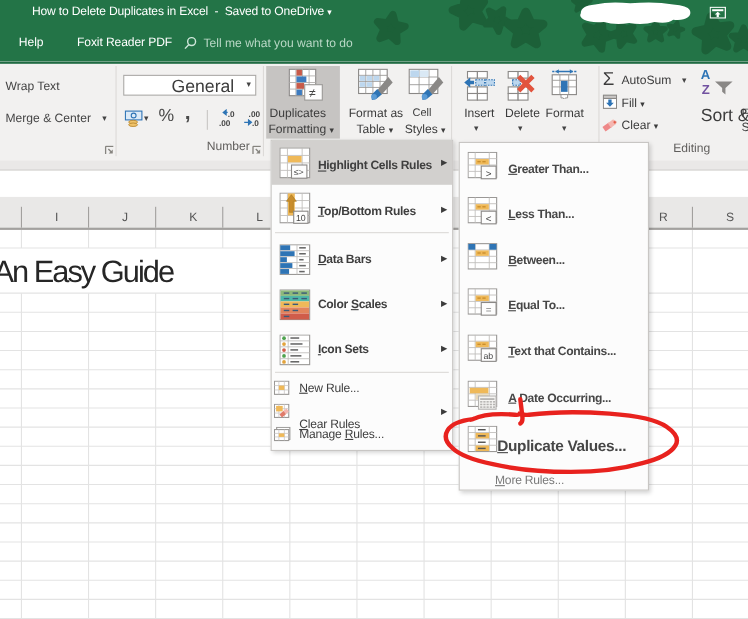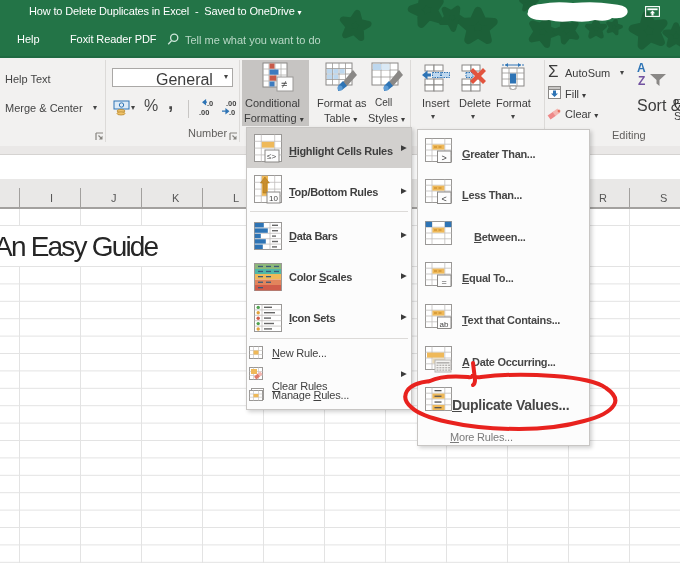--- a/index.html
+++ b/index.html
@@ -42,21 +42,21 @@
 <line x1="5.5" y1="8.7" x2="2.2" y2="12.2" stroke="#cfe7da" stroke-width="1.3"></line>
 </svg>
 <div class="t" style="left:185px;top:33.5px;font-size:11px;color:#b9d8c6;">Tell me what you want to do</div>
 <div class="abs" style="left:0;top:56px;width:680px;height:99px;background:#f2f1f0;border-top:2px solid #1f6a42;"></div>
 <div class="abs" style="left:105px;top:60px;width:1px;height:82px;background:#dcdad8;"></div>
 <div class="abs" style="left:239px;top:60px;width:1px;height:82px;background:#dcdad8;"></div>
 <div class="abs" style="left:410px;top:60px;width:1px;height:82px;background:#dcdad8;"></div>
 <div class="abs" style="left:544px;top:60px;width:1px;height:82px;background:#dcdad8;"></div>
 <div class="abs" style="left:0;top:146px;width:680px;height:9px;background:#eae8e7;"></div>
 <div class="abs" style="left:0;top:154px;width:680px;height:1px;background:#d5d3d1;"></div>
-<div class="t" style="left:5px;top:73px;font-size:11px;color:#444;">Help Text</div>
+<div class="t" style="left:5px;top:73px;font-size:11px;color:#444;">Wrap Text</div>
 <div class="t" style="left:5px;top:102px;font-size:11px;color:#444;">Merge &amp; Center</div>
 <div class="t" style="left:93px;top:103px;font-size:8px;color:#444;">▾</div>
 <svg class="abs" style="left:95px;top:132px;" width="9" height="9" viewBox="0 0 9 9">
 <path d="M1 1 v7 M1 1 h7" fill="none" stroke="#86847f" stroke-width="1.2"></path>
 <path d="M3.5 3.5 l3.2 3.2" stroke="#86847f" stroke-width="1.2"></path>
 <path d="M7.5 3.8 v3.7 h-3.7 z" fill="#86847f"></path>
 </svg>
 <div class="abs" style="left:112px;top:68px;width:121px;height:19px;background:#fff;border:1px solid #aaa8a6;"></div>
 <div class="t" style="left:118px;top:71px;font-size:16px;color:#3c3c3c;margin-left:38px;">General</div>
 <div class="t" style="left:224px;top:72px;font-size:8px;color:#444;">▾</div>
@@ -97,21 +97,21 @@
       <line x1="13" y1="1" x2="13" y2="25"></line>
       <line x1="19" y1="1" x2="19" y2="25"></line>
 </g>
 <rect x="7.5" y="1.5" width="5" height="5.2" fill="#c75a49"></rect>
 <rect x="7.5" y="7.5" width="9" height="5.2" fill="#3d7bbf"></rect>
 <rect x="7.5" y="13.5" width="7" height="5.2" fill="#c75a49"></rect>
 <rect x="7.5" y="19.5" width="5" height="5" fill="#3d7bbf"></rect>
 <rect x="15" y="15" width="16" height="14" fill="#fdfdfd" stroke="#9a9896" stroke-width="1"></rect>
 <text x="19" y="26" font-size="11" fill="#444" font-family="Liberation Sans">≠</text>
 </svg>
-<div class="t" style="left:245px;top:97px;font-size:11px;color:#3c3c3c;">Conditional</div>
+<div class="t" style="left:245px;top:97px;font-size:11px;color:#3c3c3c;">Duplicates</div>
 <div class="t" style="left:244px;top:112px;font-size:11px;color:#3c3c3c;">Formatting <span style="font-size:8px;">▾</span></div>
 <svg class="abs" style="left:325px;top:62px;" width="33" height="33" viewBox="0 0 33 33">
 <rect x="1" y="1" width="26" height="22" fill="#fff" stroke="#8a8886" stroke-width="1"></rect>
 <g stroke="#9a9896" stroke-width="0.8">
 <line x1="1" y1="6.5" x2="27" y2="6.5"></line>
       <line x1="1" y1="12" x2="27" y2="12"></line>
       <line x1="1" y1="17.5" x2="27" y2="17.5"></line>
 <line x1="7.5" y1="1" x2="7.5" y2="23"></line>
       <line x1="14" y1="1" x2="14" y2="23"></line>
       <line x1="20.5" y1="1" x2="20.5" y2="23"></line>
@@ -476,21 +476,21 @@
       <line x1="19.8" y1="0.5" x2="19.8" y2="23.5"></line>
     </g>
 <rect x="0.8" y="0.8" width="6.2" height="5.2" fill="#2e74b5"></rect>
 <rect x="19.9" y="0.8" width="6.4" height="5.2" fill="#2e74b5"></rect>
 <rect x="7.4" y="6.6" width="12" height="5" fill="#efb959"></rect>
 <g fill="#c98d2c">
       <rect x="9" y="8.4" width="3" height="1.2"></rect>
       <rect x="13.5" y="8.4" width="3" height="1.2"></rect>
     </g>
   </svg>
-<div class="t" style="left:474px;top:231px;font-size:11px;font-weight:bold;letter-spacing:-0.3px;color:#474747;"><span style="text-decoration:underline;">B</span>etween...</div>
+<div class="t" style="left:462px;top:231px;font-size:11px;font-weight:bold;letter-spacing:-0.3px;color:#474747;"><span style="text-decoration:underline;">B</span>etween...</div>
 <svg class="abs" style="left:425px;top:262px;" width="28" height="36" viewBox="0 0 28 36">
     <rect x="0.5" y="0.5" width="26" height="23" fill="#fff" stroke="#9a9896" stroke-width="1"></rect>
 <g stroke="#c0bebc" stroke-width="0.8">
 <line x1="0.5" y1="6.2" x2="26.5" y2="6.2"></line>
       <line x1="0.5" y1="12" x2="26.5" y2="12"></line>
       <line x1="0.5" y1="17.8" x2="26.5" y2="17.8"></line>
 <line x1="7" y1="0.5" x2="7" y2="23.5"></line>
       <line x1="19.8" y1="0.5" x2="19.8" y2="23.5"></line>
 </g>
     <rect x="7.4" y="6.6" width="12" height="5" fill="#efb959"></rect>

